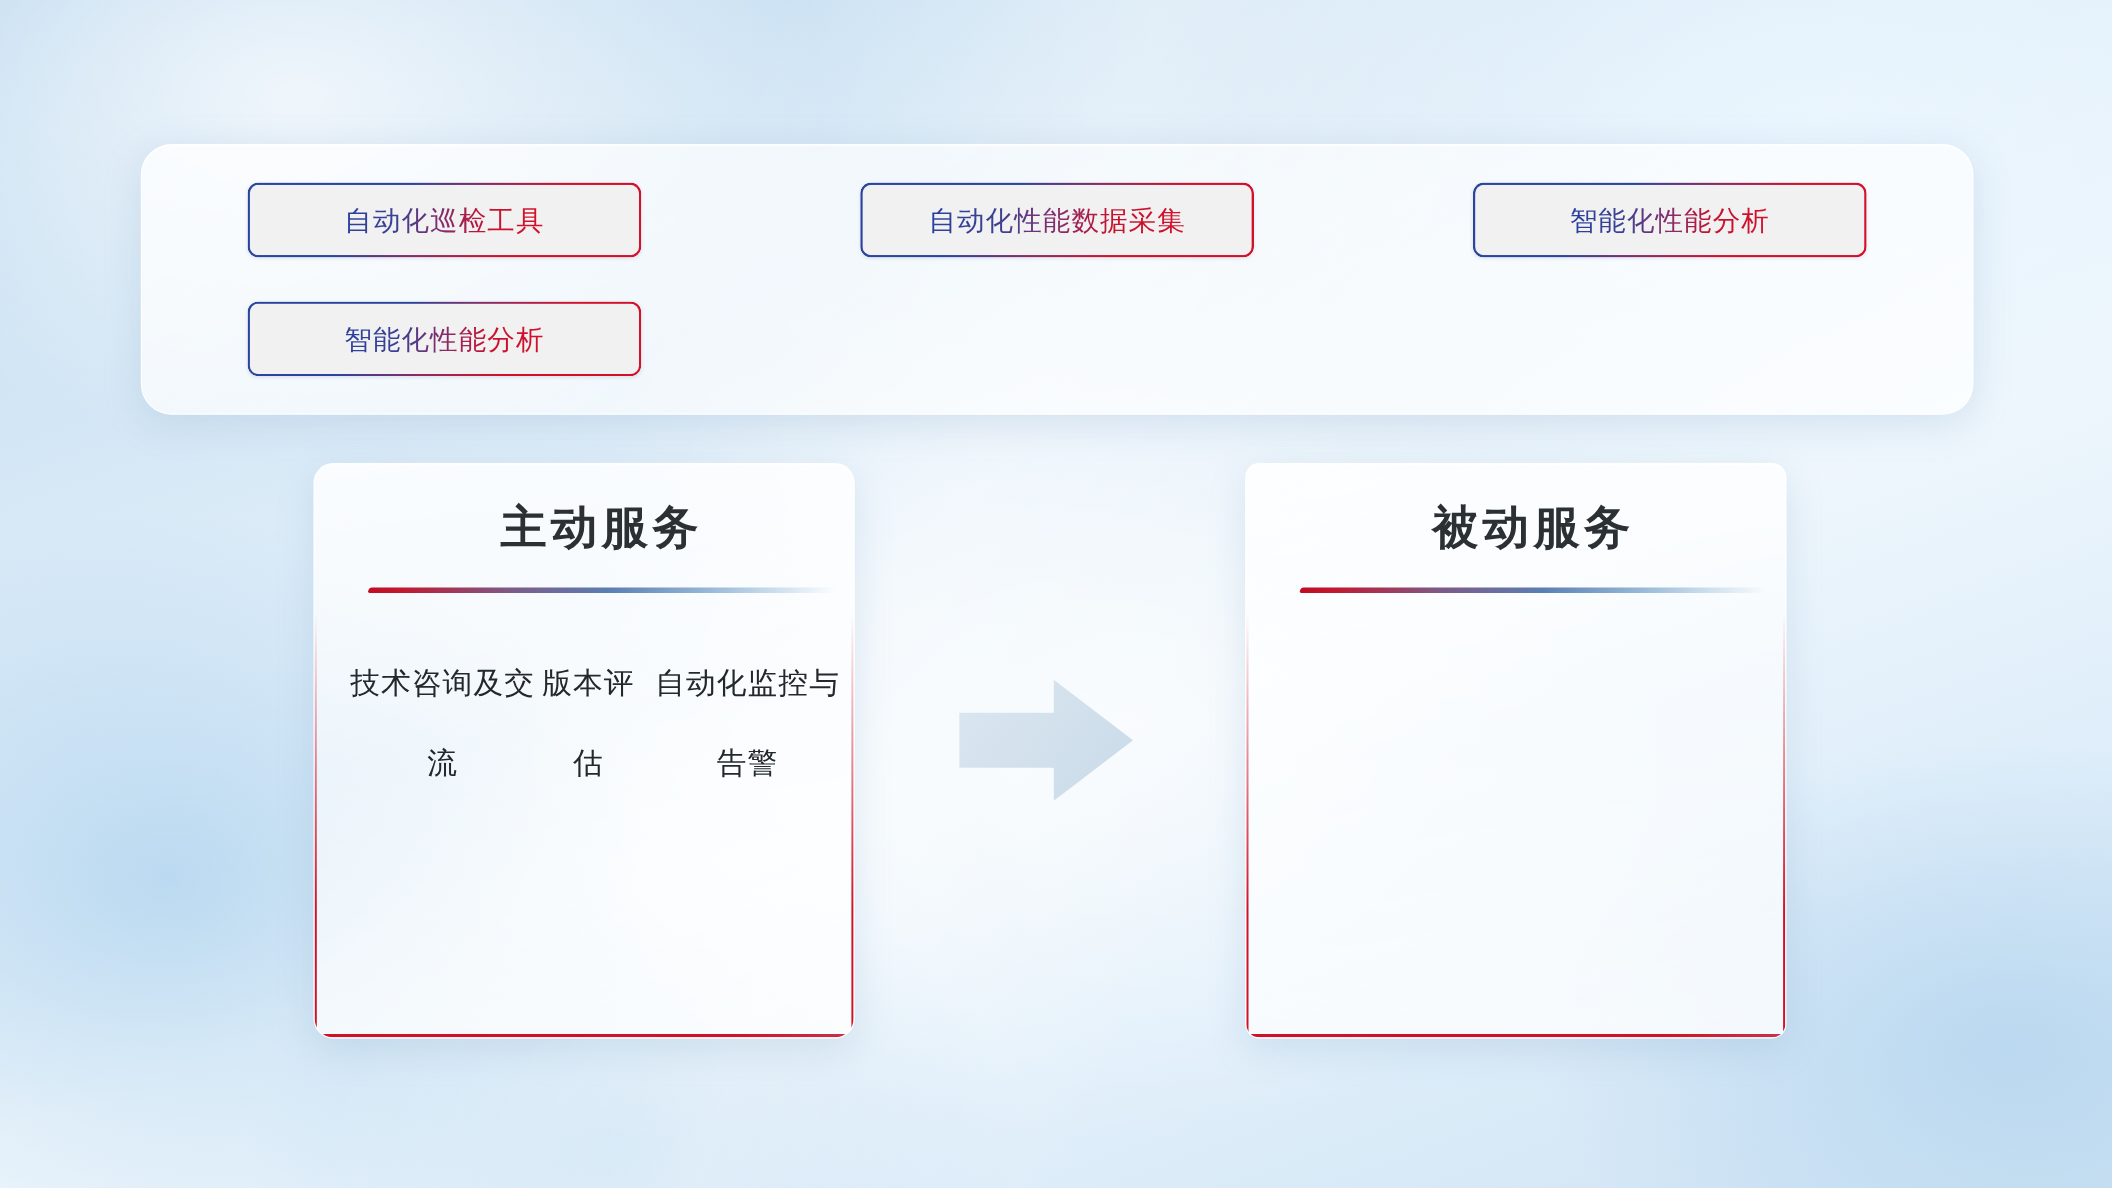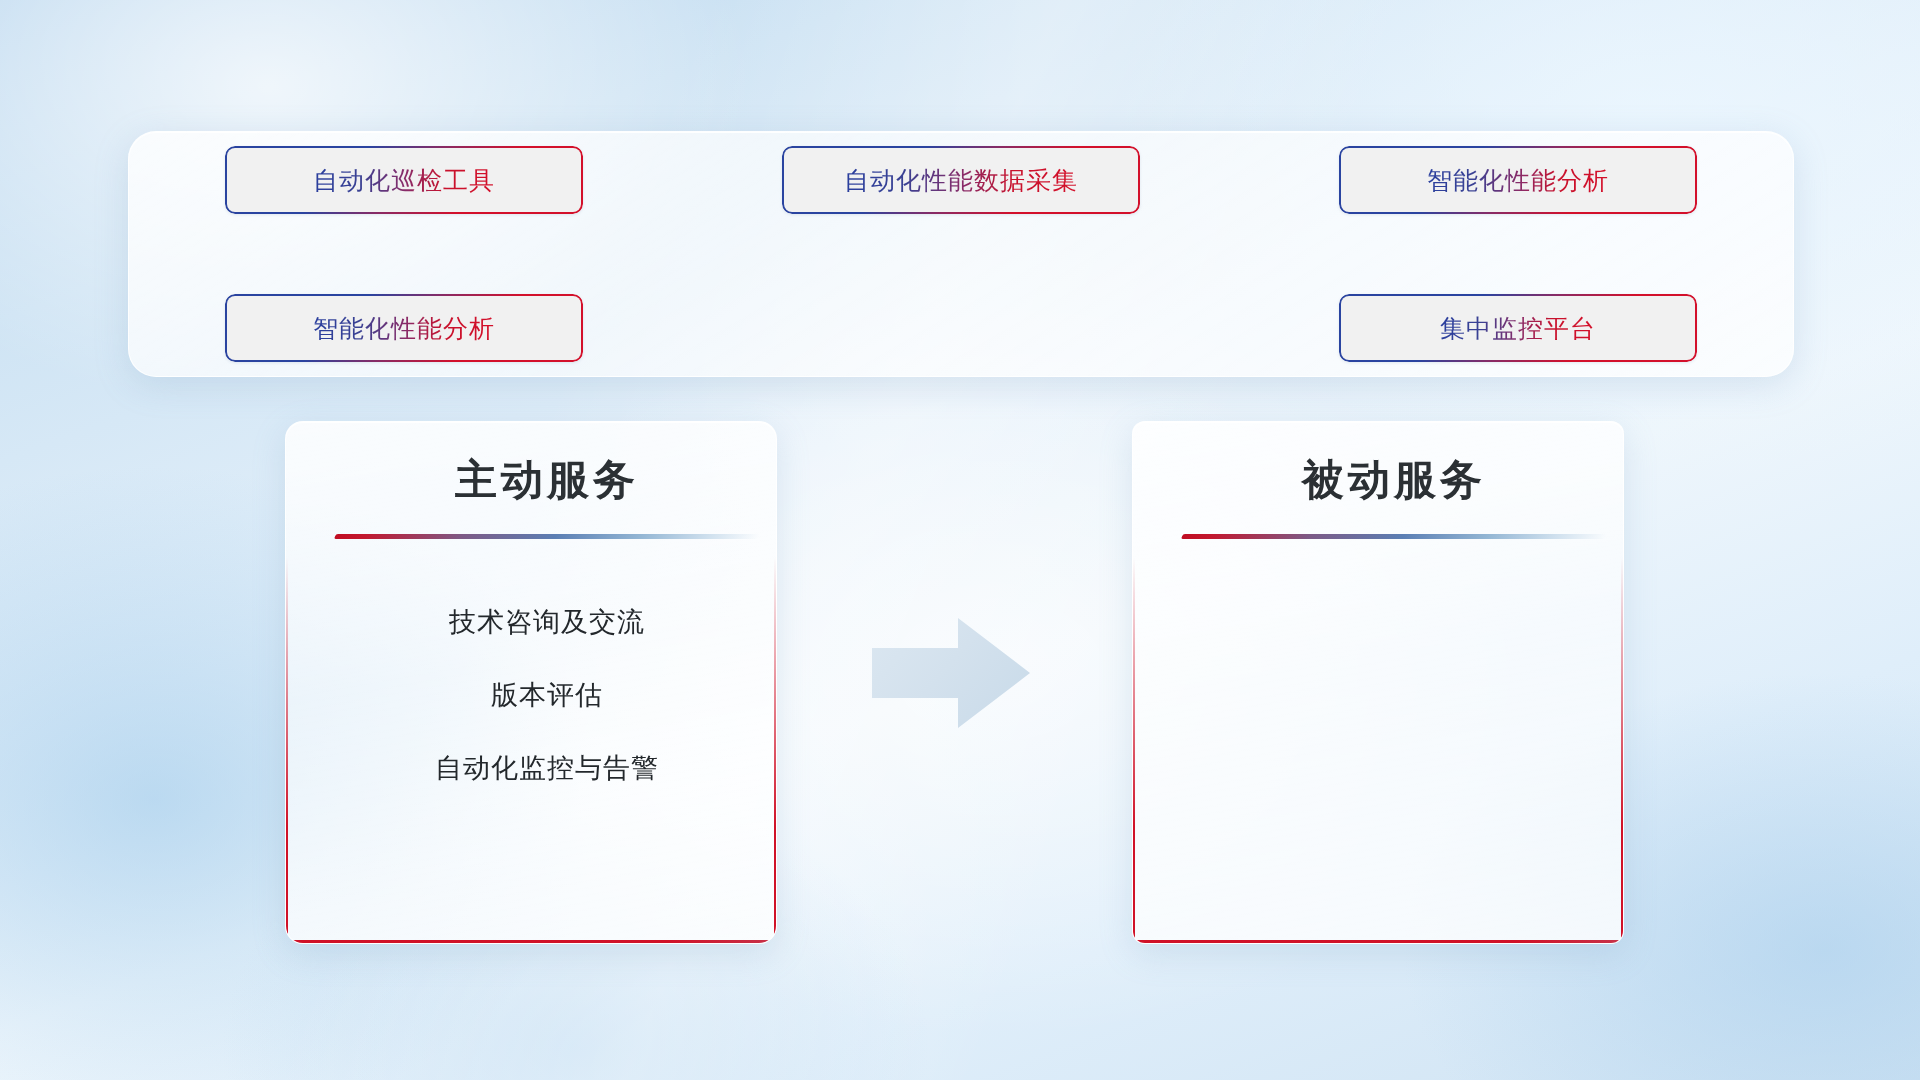--- a/index.html
+++ b/index.html
@@ -39,21 +39,21 @@
   }
 
   
   #top-panel{
     position:absolute;left:128px;top:131px;width:1666px;height:246px;
     border-radius:28px;
     background:linear-gradient(150deg, rgba(255,255,255,.80) 0%, rgba(255,255,255,.62) 40%, rgba(255,255,255,.74) 100%);
     border:1px solid rgba(255,255,255,.85);
     box-shadow:0 8px 34px rgba(118,157,192,.22), inset 0 1px 0 rgba(255,255,255,.9);
     box-sizing:border-box;
-    padding:14px 96px;
+    padding:34px 96px;
     display:flex;flex-direction:column;justify-content:space-between;
   }
   .pill-row{display:flex;justify-content:space-between;}
 
   .pill{
     width:358px;height:68px;
     border-radius:10px;
     background:#f1f1f1;
     position:relative;
     display:flex;align-items:center;justify-content:center;
@@ -106,21 +106,21 @@
     font-family:"DejaVu Sans","Liberation Sans",sans-serif;
   }
   .card-underline{
     margin:26px auto 0 auto;width:424px;height:5px;
     background:linear-gradient(90deg,#c00d22 0%,#c2182f 7%,#7d5a86 30%,#5b7fb4 52%,#93b6d4 72%,#cfe0ee 88%,rgba(207,224,238,0) 100%);
     border-radius:2px;
     transform:skewX(-22deg);
   }
   .card-list{
     margin:46px 0 0 0;padding:0;list-style:none;
-    display:flex;flex-direction:column;
+    display:flex;flex-direction:row;
   }
   .card-list li{
     text-align:center;
     font-size:27px;color:#23282c;letter-spacing:1px;
     height:73px;line-height:73px;
     font-family:"DejaVu Sans","Liberation Sans",sans-serif;
   }
 
   
   #flow-arrow{
@@ -151,23 +151,20 @@
       <span class="pill-label">自动化性能数据采集</span>
     </div>
     <div class="pill">
       <span class="pill-label">智能化性能分析</span>
     </div>
   </div>
 
   <div class="pill-row">
     <div class="pill">
       <span class="pill-label">智能化性能分析</span>
-    </div>
-    <div class="pill">
-      <span class="pill-label">集中监控平台</span>
     </div>
   </div>
 
 </section>
 
 <section class="card" id="card-active">
   <div class="card-edge-l"></div>
   <div class="card-edge-r"></div>
 
   <h2 class="card-title">主动服务</h2>

